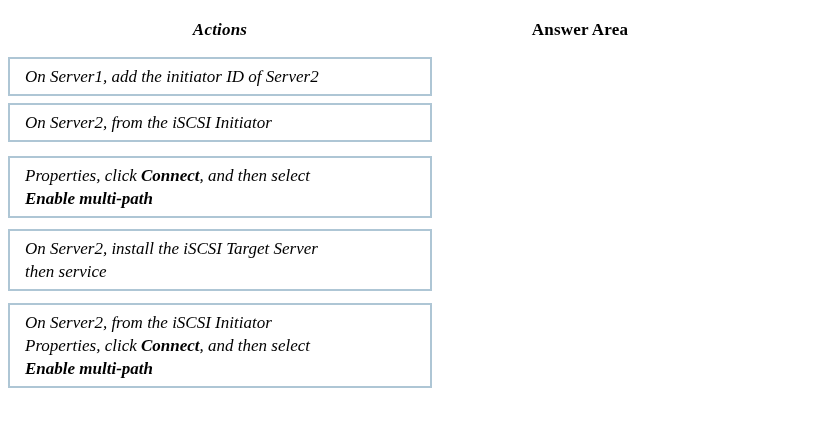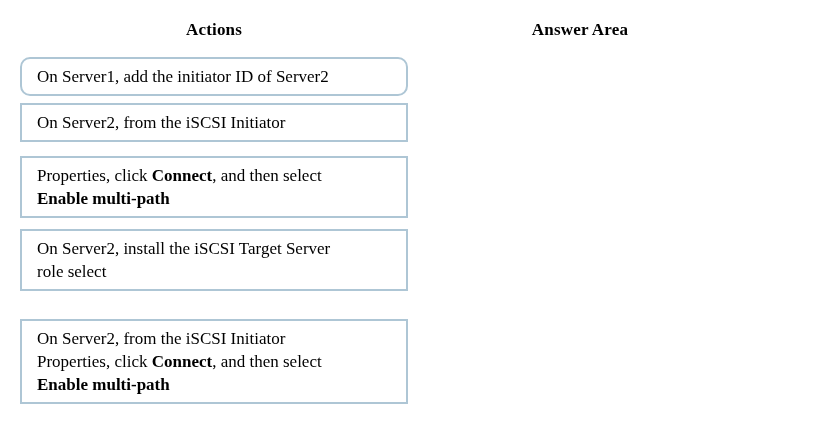--- a/index.html
+++ b/index.html
@@ -11,23 +11,24 @@
   }
   .stage {
     position: relative;
     width: 825px;
     height: 438px;
     background: #ffffff;
     overflow: hidden;
   }
   .col-actions {
     position: absolute;
-    left: 20px;
+    left: 8px;
     top: 0;
-    width: 388px;
+    width: 424px;
+    font-style: italic;
   }
   .col-answer {
     position: absolute;
     left: 420px;
     top: 0;
     width: 320px;
     height: 316px;
   }
   .col-heading {
     margin: 20px 0 17px 0;
@@ -41,24 +42,24 @@
     flex-direction: column;
   }
   .action-box {
     box-sizing: border-box;
     border: 2px solid var(--box-border, #aec6d5);
     background: #ffffff;
     padding: 6px 15px;
     font-size: 17px;
     line-height: 23px;
   }
-  .action-box:nth-child(1) { margin-bottom: 7px; border-radius: 10px; }
+  .action-box:nth-child(1) { margin-bottom: 7px; }
   .action-box:nth-child(2) { margin-bottom: 14px; }
   .action-box:nth-child(3) { margin-bottom: 11px; }
-  .action-box:nth-child(4) { margin-bottom: 28px; }
+  .action-box:nth-child(4) { margin-bottom: 12px; }
   .action-box .line { white-space: nowrap; }
   .action-box .bold { font-weight: bold; }
   .answer-drop-zone {
     position: absolute;
     left: 0;
     top: 58px;
     width: 320px;
     height: 370px;
   }
 </style>
@@ -75,21 +76,21 @@
         </div>
         <div class="action-box">
           <div class="line"><span>On Server2, from the iSCSI Initiator</span></div>
         </div>
         <div class="action-box">
           <div class="line"><span>Properties, click </span><span class="bold">Connect</span><span>, and then select</span></div>
           <div class="line"><span class="bold">Enable multi-path</span></div>
         </div>
         <div class="action-box">
           <div class="line"><span>On Server2, install the iSCSI Target Server</span></div>
-          <div class="line"><span>role select</span></div>
+          <div class="line"><span>then service</span></div>
         </div>
         <div class="action-box">
           <div class="line"><span>On Server2, from the iSCSI Initiator</span></div>
           <div class="line"><span>Properties, click </span><span class="bold">Connect</span><span>, and then select</span></div>
           <div class="line"><span class="bold">Enable multi-path</span></div>
         </div>
       </div>
   </div>
 
   <div class="col-answer">

